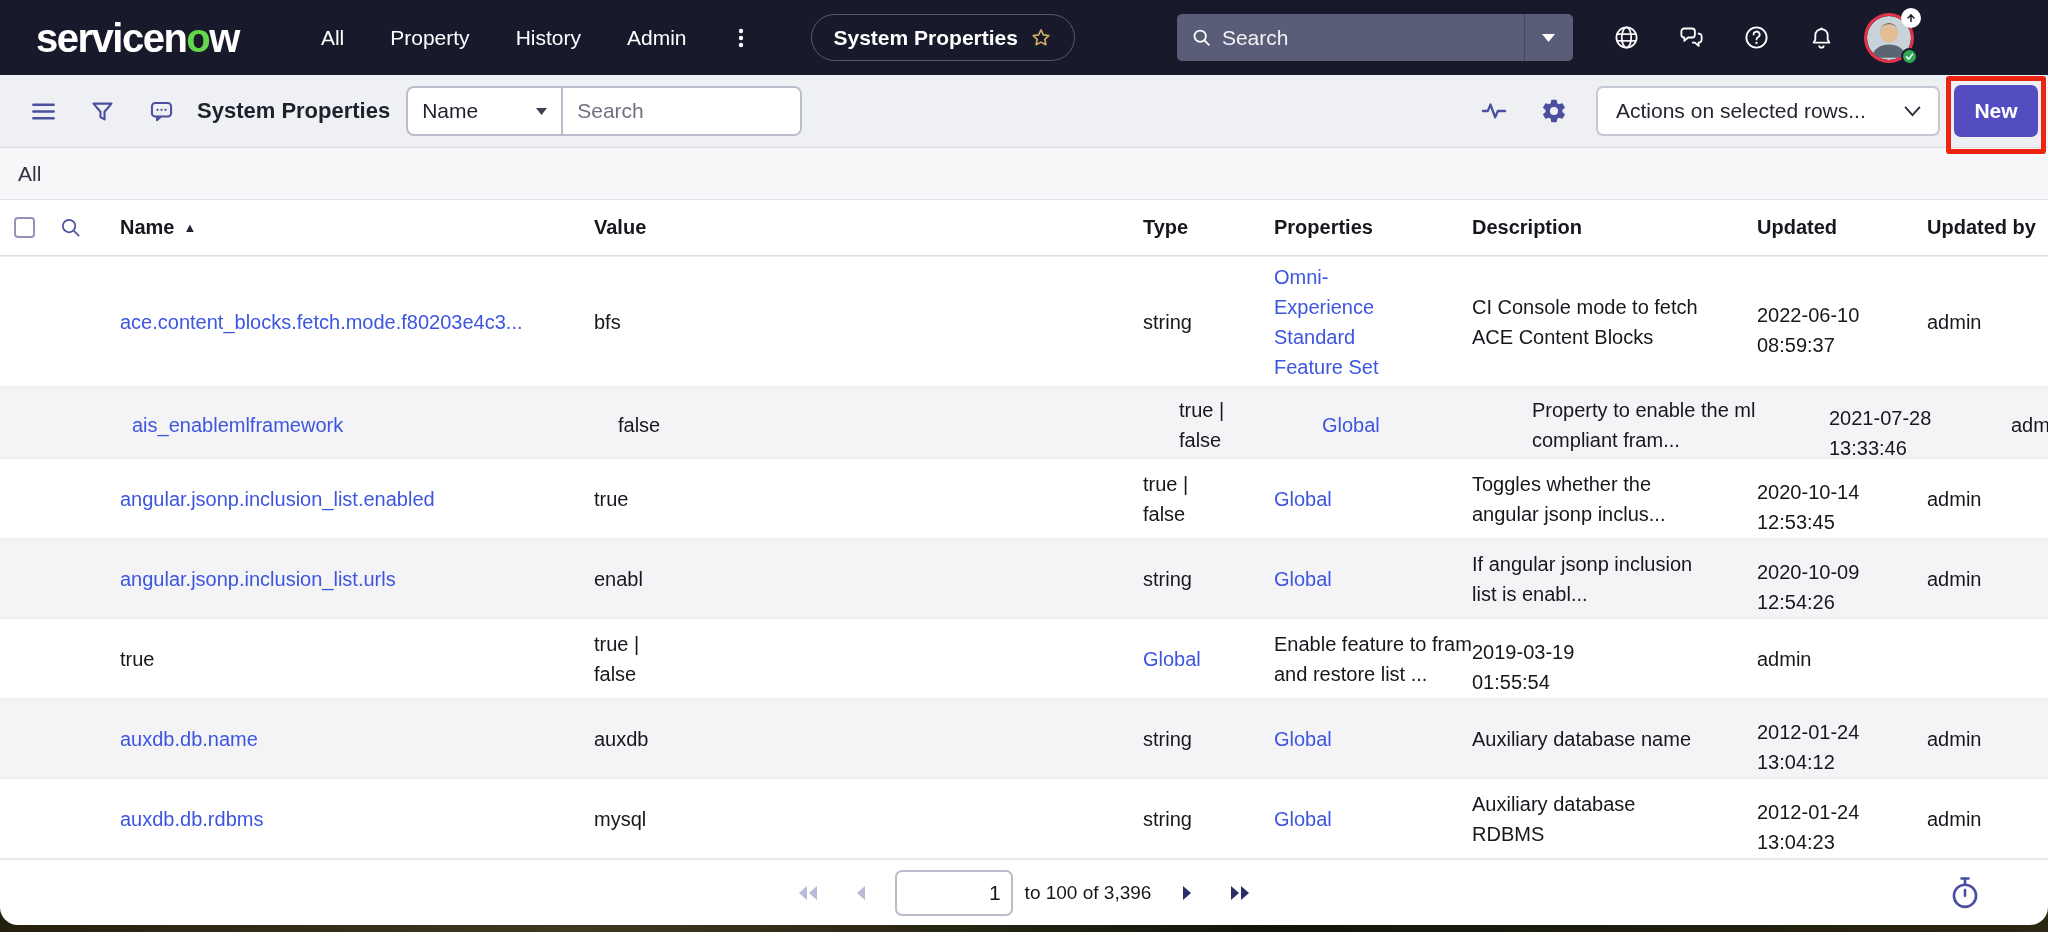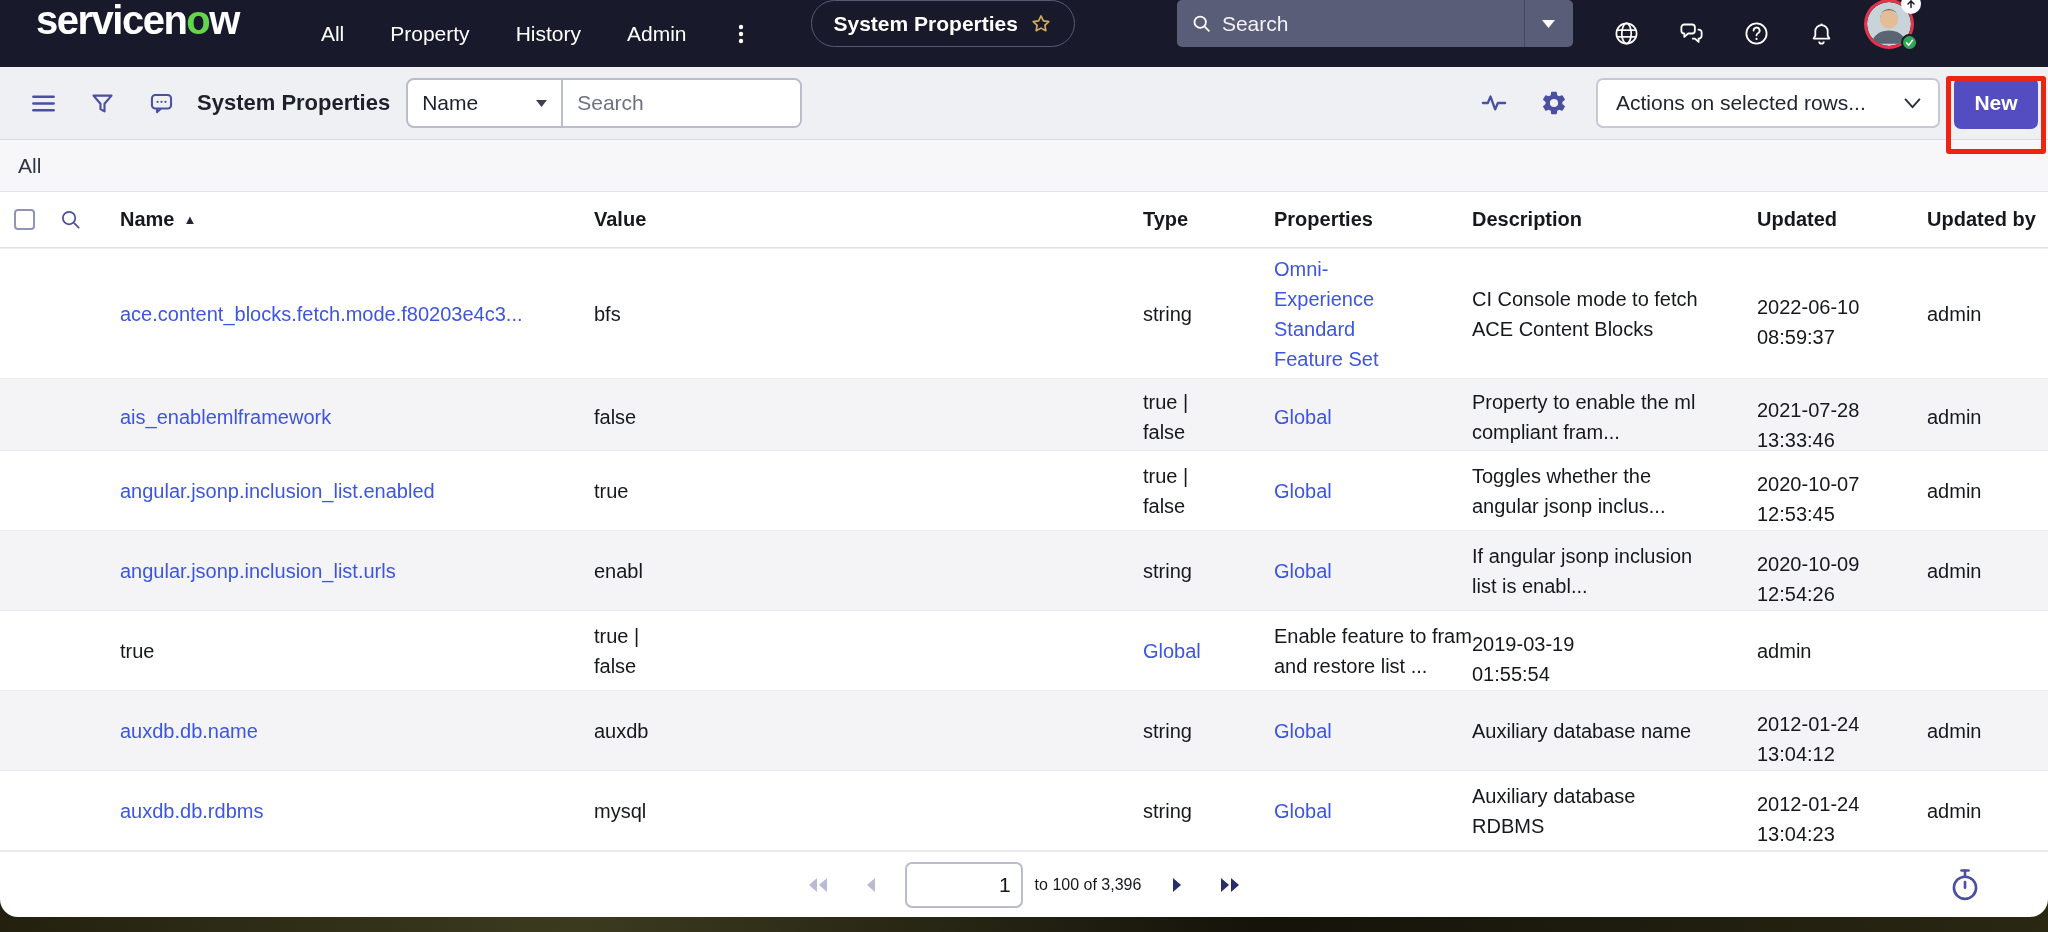--- a/index.html
+++ b/index.html
@@ -4,21 +4,21 @@
 <style>
   * { margin:0; padding:0; box-sizing:border-box; }
   html,body { width:2048px; height:932px; }
   body {
     font-family:"Liberation Sans", sans-serif;
     position:relative; overflow:hidden;
     background:linear-gradient(90deg,#23200f,#3c3a1e 28%,#15130a 62%,#2a2713);
   }
   
   .nav {
-    height:67px; background:#181a2b; display:flex; 
+    height:75px; background:#181a2b; display:flex; align-items:center;
     padding:0 26px 0 36px; color:#fff; position:relative; z-index:5;
   }
   .logo { font-size:40px; font-weight:700; letter-spacing:-1.5px; line-height:1; margin-right:82px; }
   .logo .accent { color:#63d64b; }
   .nav-menu { display:flex; align-items:center; gap:46px; font-size:21px; }
   .nav-item { cursor:pointer; }
   .nav-overflow { margin-left:42px; display:flex; align-items:center; cursor:pointer; }
   .nav-overflow svg { display:block; }
   .nav-pill {
     margin-left:58px; height:47px; border:1px solid #565a73; border-radius:24px;
@@ -107,21 +107,21 @@
   .checkbox {
     width:21px; height:21px; background:#fff; border:2px solid #9193b8; border-radius:4px; cursor:pointer;
   }
   .th-search { color:#4a4f9f; display:flex; cursor:pointer; }
   .sort-asc { font-size:13px; color:#22252f; margin-left:9px; }
   .tbody { background:#fff; }
   .row { align-items:center; border-top:1px solid #ededf1; cursor:pointer; }
   .row.r-white { background:#fff; }
   .row.r-gray  { background:#f4f4f7; }
   .row-tall { height:130px; }
-  .row-mid  { height:72px; }
+  .row-mid  { height:72px;gap:12px; }
   .row-std  { height:80px; }
   .cell { font-size:20px; color:#16181d; line-height:1.5; display:flex; align-items:flex-end; }
   .cell span, .cell.a-link { display:inline-block; }
   .link { color:#3d55df; text-decoration:none; cursor:pointer; }
   .w-type { max-width:86px; }
   .w-app  { max-width:122px; }
   .w-desc { max-width:230px; }
   .w-upd  { max-width:125px;margin-top:16px; }
   
   .footer {
@@ -131,21 +131,21 @@
   }
   .pager { display:flex; align-items:center; }
   .pg-btn { display:flex; align-items:center; justify-content:center; width:34px; height:34px; cursor:pointer; }
   .pg-light { color:#b9bbd6; }
   .pg-dark  { color:#272e68; }
   .pg-input {
     width:118px; height:46px; border:2px solid #b9bcca; border-radius:7px; margin:0 0 0 18px;
     font-size:21px; text-align:right; padding-right:10px; color:#16181d; outline:none;
     font-family:"Liberation Sans",sans-serif;
   }
-  .pg-label { font-size:16px; color:#16181d; margin:0 20px 0 12px; }
+  .pg-label { font-size:19px; color:#16181d; margin:0 20px 0 12px; }
   .pg-gap { width:18px; }
   .stopwatch { position:absolute; right:66px; top:15px; color:#4a4f9f; cursor:pointer; display:flex; }
 </style>
 </head>
 <body>
 
 <header class="nav">
   <div class="logo"><span>servicen</span><span class="accent">o</span><span>w</span></div>
 
   <nav class="nav-menu">
@@ -402,21 +402,21 @@
     <div class="cell">
         <span class="w-type">true | false</span>
       </div>
     <div class="cell">
         <a class="link w-app">Global</a>
       </div>
     <div class="cell">
         <span class="w-desc">Toggles whether the angular jsonp inclus...</span>
       </div>
     <div class="cell">
-        <span class="w-upd">2020-10-07 12:53:45</span>
+        <span class="w-upd">2020-10-14 12:53:45</span>
       </div>
     <div class="cell">
         <span>admin</span>
       </div>
   </div>
 
   <div class="grid row r-gray row-std">
     <div class="cell"></div>
     <div class="cell">
         <a class="link">angular.jsonp.inclusion_list.urls</a>

